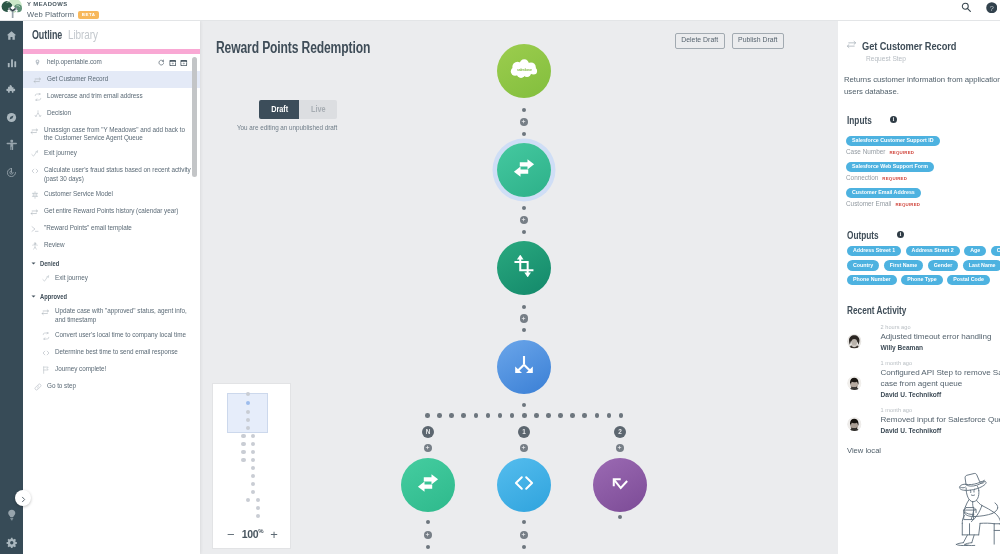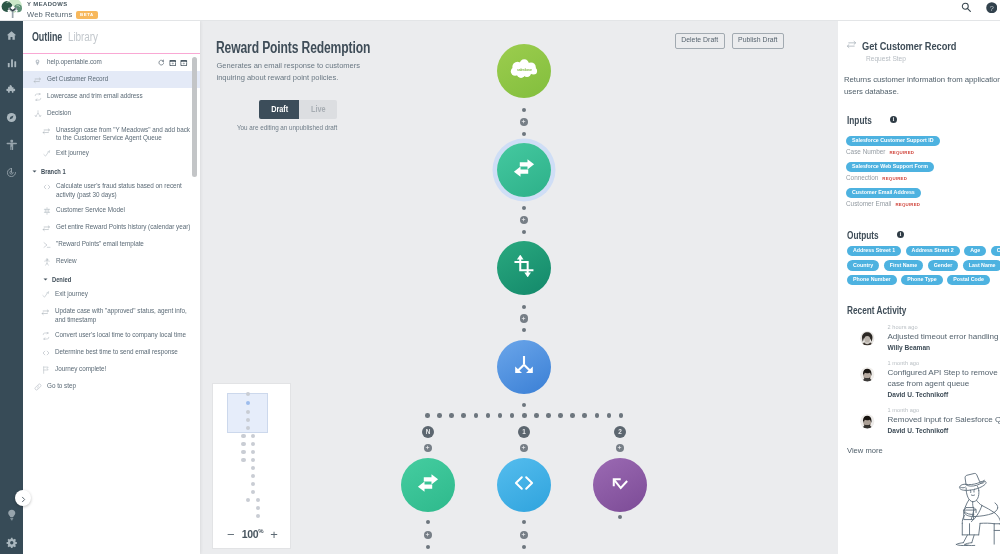--- a/index.html
+++ b/index.html
@@ -20,34 +20,34 @@
 
 
 .rail{position:absolute;left:0;top:21px;width:23px;height:533px;background:#374b57;z-index:30;}
 .rail-ic{width:23px;height:27.5px;display:flex;align-items:center;justify-content:center;}
 .rail-top{padding-top:1px;}
 .rail-bot{position:absolute;bottom:-3px;left:0;width:23px;}
 .rail-toggle{position:absolute;left:15px;top:490px;width:16px;height:16px;border-radius:50%;background:#fff;box-shadow:0 1px 3px rgba(0,0,0,.25);display:flex;align-items:center;justify-content:center;z-index:33;}
 
 
 .outline{position:absolute;left:23px;top:21px;width:177px;height:533px;background:#fff;z-index:20;box-shadow:1px 0 3px rgba(0,0,0,.07);}
-.outline-head{height:33px;display:flex;align-items:center;padding:0 0 0 9px;gap:6px;border-bottom:1px solid #f9a8d4;}
+.outline-head{height:33px;display:flex;align-items:center;padding:0 0 0 9px;gap:6px;border-bottom:5px solid #f9a8d4;}
 .otab{font-size:12.4px;font-weight:700;color:#3f4d58;letter-spacing:-.1px;display:inline-block;transform:scaleX(.72);transform-origin:0 50%;width:30px;}
 .otab.inactive{color:#c3c8cd;font-weight:400;font-size:12.6px;transform:scaleX(.79);width:33px;}
 .outline-list{position:relative;height:500px;overflow:hidden;}
 .ol-row{position:relative;}
 .ol-row{display:flex;align-items:flex-start;gap:5px;padding:3.5px 9px 3.5px 10px;min-height:17px;}
 .ol-row .ol-tx{flex:0 1 auto;}
 .ol-ic{width:9px;flex:0 0 9px;display:flex;align-items:center;justify-content:center;padding-top:1px;}
 .ol-tx{font-size:6.35px;line-height:8.4px;color:#5c6b77;letter-spacing:-.03px;}
 .ol-row.sel{background:#e4eaf7;}
 .ol-branch{display:flex;align-items:center;gap:4px;padding:4px 0 3px 8px;}
 .ol-branch .cv{width:6px;display:flex;align-items:center;justify-content:center;}
 .ol-branch .lb{font-size:7.4px;font-weight:700;color:#3f4d58;letter-spacing:0;display:inline-block;transform:scaleX(.78);transform-origin:0 50%;}
-.ol-sub{padding-left:19px;}
+.ol-sub{padding-left:7px;}
 .ol-sub2{padding-left:18px;}
 .ol-head-icons{position:absolute;right:12px;top:50%;transform:translateY(-50%);display:flex;align-items:center;gap:4.2px;line-height:0;}
 .ol-scroll{position:absolute;right:3px;top:3px;width:5px;height:120px;background:#c3c5c7;border-radius:2.5px;}
 
 
 .canvas{position:absolute;left:200px;top:21px;width:638px;height:533px;background:#ebecee;overflow:hidden;z-index:10;}
 .hdr-title{position:absolute;left:16px;top:16px;font-size:17.2px;font-weight:700;color:#3f4d58;letter-spacing:-.2px;transform:scaleX(.705);transform-origin:0 0;white-space:nowrap;}
 .hdr-desc{position:absolute;left:16.5px;top:39px;font-size:7.55px;line-height:11.6px;color:#6a7883;width:166px;letter-spacing:-.02px;}
 .seg{position:absolute;left:59px;top:79px;display:flex;border-radius:2px;overflow:hidden;}
 .seg div{font-size:8.3px;font-weight:700;padding:4px 10.5px 4.5px;}
@@ -79,21 +79,21 @@
 .rs-sub{font-size:6.6px;color:#b6bcc2;padding-left:28px;margin-top:1px;}
 .rs-desc{font-size:7.75px;line-height:11.5px;color:#51606b;padding:12px 0 0 6px;width:176px;letter-spacing:-.02px;}
 .rs-sec{font-size:10.6px;font-weight:700;color:#3f4d58;padding-left:9px;display:flex;align-items:center;gap:16px;height:11px;}
 .rs-sec .secw{display:inline-block;white-space:nowrap;}
 .rs-sec .secw>span{display:inline-block;transform:scaleX(.78);transform-origin:0 50%;}
 .rs-i{width:7.2px;height:7.2px;border-radius:50%;background:#2f3c46;color:#fff;font-size:5.4px;font-weight:700;display:flex;align-items:center;justify-content:center;font-family:"Liberation Serif",serif;line-height:1;flex:0 0 7.2px;}
 .chip{background:#4db2e0;color:#fff;border-radius:8px;font-size:5.3px;font-weight:700;padding:2.6px 6px 2.8px;letter-spacing:0;white-space:nowrap;display:inline-block;line-height:1;}
 .inp-lbl{font-size:6.4px;color:#939ba2;padding-left:8px;margin-top:2.2px;}
 .req{color:#d0453c;font-size:4.4px;font-weight:700;letter-spacing:.2px;margin-left:4px;}
 .out-wrap{padding-left:9px;margin-top:5.5px;display:flex;flex-wrap:wrap;gap:3.8px 4.5px;width:203px;}
-.act{display:flex;gap:13px;padding-left:22px;margin-top:9px;}
+.act{display:flex;gap:19px;padding-left:9px;margin-top:9px;align-items:center;}
 .av{width:14.5px;height:14.5px;border-radius:50%;flex:0 0 14.5px;overflow:hidden;margin-top:7px;line-height:0;}
 .act-t{font-size:5.6px;color:#b7bdc2;letter-spacing:.05px;}
 .act-m{font-size:8.1px;color:#55636e;line-height:10.6px;margin-top:1.5px;width:162px;letter-spacing:-.05px;}
 .act-n{font-size:6.6px;font-weight:700;color:#3f4d58;margin-top:2px;letter-spacing:-.02px;}
 .viewmore{font-size:7.6px;color:#4e5d68;padding-left:9px;margin-top:12px;}
 .illus{position:absolute;right:-9px;bottom:4px;line-height:0;}
 </style>
 </head>
 <body>
 
@@ -109,21 +109,21 @@
           <path d="M12 4.5 C15.5 2 19.5 3.5 21.5 7" stroke="#dff0dc" stroke-width="1.7" fill="none" stroke-linecap="round"></path>
           <path d="M31.5 11.5 C34 10.5 36.5 11.5 37.5 13.5" stroke="#cfead0" stroke-width="1.5" fill="none" stroke-linecap="round"></path>
           <path d="M21.6 24 h3.4 v12 h-3.4 Z" fill="#98a4ab"></path>
           <path d="M23.3 25 L13.8 17.5 L16.1 14.7 L23.3 20.7 L30.5 14.7 L32.8 17.5 Z" fill="#98a4ab"></path>
           <path d="M23.3 23.1 L17 17.9 L18.6 16 L23.3 19.9 L28 16 L29.6 17.9 Z" fill="#2d3a44"></path>
         </svg>
       </div>
       <div class="brand-txt">
         <div class="brand-name">Y MEADOWS</div>
         <div class="brand-row2">
-          <div class="brand-prod">Web Returns</div>
+          <div class="brand-prod">Web Platform</div>
           <div class="brand-beta">BETA</div>
         </div>
       </div>
     </div>
     <div class="top-actions">
       <span>
         <svg width="11" height="11" viewBox="0 0 20 20" fill="none">
             <circle cx="7.8" cy="7.8" r="5.4" stroke="#38464f" stroke-width="1.9"></circle>
             <line x1="12" y1="12" x2="17" y2="17" stroke="#38464f" stroke-width="2.2" stroke-linecap="round"></line>
           </svg>
@@ -276,28 +276,20 @@
           </div>
           <div class="ol-row ol-sub">
             <span class="ol-ic">
               <svg width="8" height="8" viewBox="0 0 24 24" fill="none" stroke="#b6bdc4" stroke-width="1.8" stroke-linecap="round" stroke-linejoin="round">
                 <path d="M2.5 13.5 L7.5 18.5 L15 8"></path>
                 <path d="M14 6 L20 2 L18.5 8"></path>
               </svg>
             </span>
             <span class="ol-tx">Exit journey</span>
           </div>
-          <div class="ol-branch">
-            <span class="cv">
-              <svg width="5" height="5" viewBox="0 0 10 10">
-                <path d="M1 3 L5 7.2 L9 3 Z" fill="#46545f"></path>
-              </svg>
-            </span>
-            <span class="lb">Branch 1</span>
-          </div>
           <div class="ol-row ol-sub">
             <span class="ol-ic">
               <svg width="8" height="8" viewBox="0 0 24 24" fill="none" stroke="#b6bdc4" stroke-width="2" stroke-linecap="round" stroke-linejoin="round">
                 <path d="M8.4 6.5 L3 12 L8.4 17.5"></path>
                 <path d="M15.6 6.5 L21 12 L15.6 17.5"></path>
               </svg>
             </span>
             <span class="ol-tx">Calculate user's fraud status based on recent activity (past 30 days)</span>
           </div>
           <div class="ol-row ol-sub">
@@ -352,20 +344,28 @@
             <span class="lb">Denied</span>
           </div>
           <div class="ol-row ol-sub2">
             <span class="ol-ic">
               <svg width="8" height="8" viewBox="0 0 24 24" fill="none" stroke="#b6bdc4" stroke-width="1.8" stroke-linecap="round" stroke-linejoin="round">
                 <path d="M2.5 13.5 L7.5 18.5 L15 8"></path>
                 <path d="M14 6 L20 2 L18.5 8"></path>
               </svg>
             </span>
             <span class="ol-tx">Exit journey</span>
+          </div>
+          <div class="ol-branch ol-sub">
+            <span class="cv">
+              <svg width="5" height="5" viewBox="0 0 10 10">
+                <path d="M1 3 L5 7.2 L9 3 Z" fill="#46545f"></path>
+              </svg>
+            </span>
+            <span class="lb">Approved</span>
           </div>
           <div class="ol-row ol-sub2">
             <span class="ol-ic">
               <svg width="8.5" height="8.5" viewBox="0 0 24 24" fill="none" stroke="#aeb6bd" stroke-width="1.8" stroke-linecap="round" stroke-linejoin="round">
                 <path d="M3 15.6 H18"></path>
                 <path d="M6.4 12.4 L3 15.6 L6.4 18.8"></path>
                 <path d="M21 8.4 H6"></path>
                 <path d="M17.6 5.2 L21 8.4 L17.6 11.6"></path>
               </svg>
             </span>
@@ -538,21 +538,20 @@
             </svg></span>
         </div>
         <div class="node" style="left:393px;top:437px;width:54px;height:54px;background:linear-gradient(150deg,#9b6ab3,#7c4b96)">
           <span><svg width="22" height="22" viewBox="0 0 24 24" fill="none" stroke="#fff" stroke-width="2.2" stroke-linecap="butt" stroke-linejoin="miter">
               <path d="M5.2 15.6 V8.0 H12.8"></path>
               <path d="M5.4 8.2 L12.8 17.5 L19.8 9.8"></path>
             </svg></span>
         </div>
       </div>
     <div class="hdr-title">Reward Points Redemption</div>
-    <div class="hdr-desc">Generates an email response to customers inquiring about reward point policies.</div>
     <div class="seg">
       <div class="on"><span>Draft</span></div>
       <div class="off"><span>Live</span></div>
     </div>
     <div class="hdr-note">You are editing an unpublished draft</div>
     <div class="btns">
       <button class="btn">Delete Draft</button>
       <button class="btn">Publish Draft</button>
     </div>
     <div class="minimap">
@@ -696,21 +695,21 @@
                 <path d="M7 28c2-2.4 5-3.6 9-3.6s7 1.2 9 3.6c1.5 1.8 2 4 2 6H5c0-2 .5-4.2 2-6z" fill="#34322f"></path>
               </g>
             </svg></span>
           <span>
             <div class="act-t">1 month ago</div>
             <div class="act-m">Removed input for Salesforce Queue</div>
             <div class="act-n">David U. Technikoff</div>
           </span>
         </div>
       </div>
-    <div class="viewmore">View more</div>
+    <div class="viewmore">View local</div>
     <div class="illus">
       <svg width="58" height="81" viewBox="0 0 72 100" fill="none" stroke="#5d6d7a" stroke-width="1.12" stroke-linecap="round" stroke-linejoin="round">
 
         <path d="M18.6 18.6 L17.5 10.8 C17.3 9.2 18.2 7.9 19.8 7.5 L28.8 5.3 C30.2 5 31.4 5.6 31.9 6.8 L35.5 15.2"></path>
 
         <path d="M18.6 18.6 C15 18.3 11.8 19.6 10.8 21.5 C9.8 23.4 11.4 25.3 15.3 26 C19.8 26.8 26.4 26.1 32.7 24 C39.4 21.8 44.1 18.2 43.5 16.1 C43.1 14.6 40.1 14.3 36.3 15.8"></path>
         <path d="M18.8 18.8 C22.2 19.6 28.5 19 33.2 17.3 C34.6 16.8 35.6 16.3 36.3 15.9"></path>
         <path d="M18.4 19.3 C21 21.4 26.6 21.6 32.2 19.8 C37 18.3 40.6 15.6 41.3 13.6"></path>
         <path d="M11.6 22.2 C13.5 23.4 16.3 23.5 17.9 22.2"></path>
         <path d="M35.6 17 C37.6 17.8 39.8 17.6 41.1 16.4"></path>

